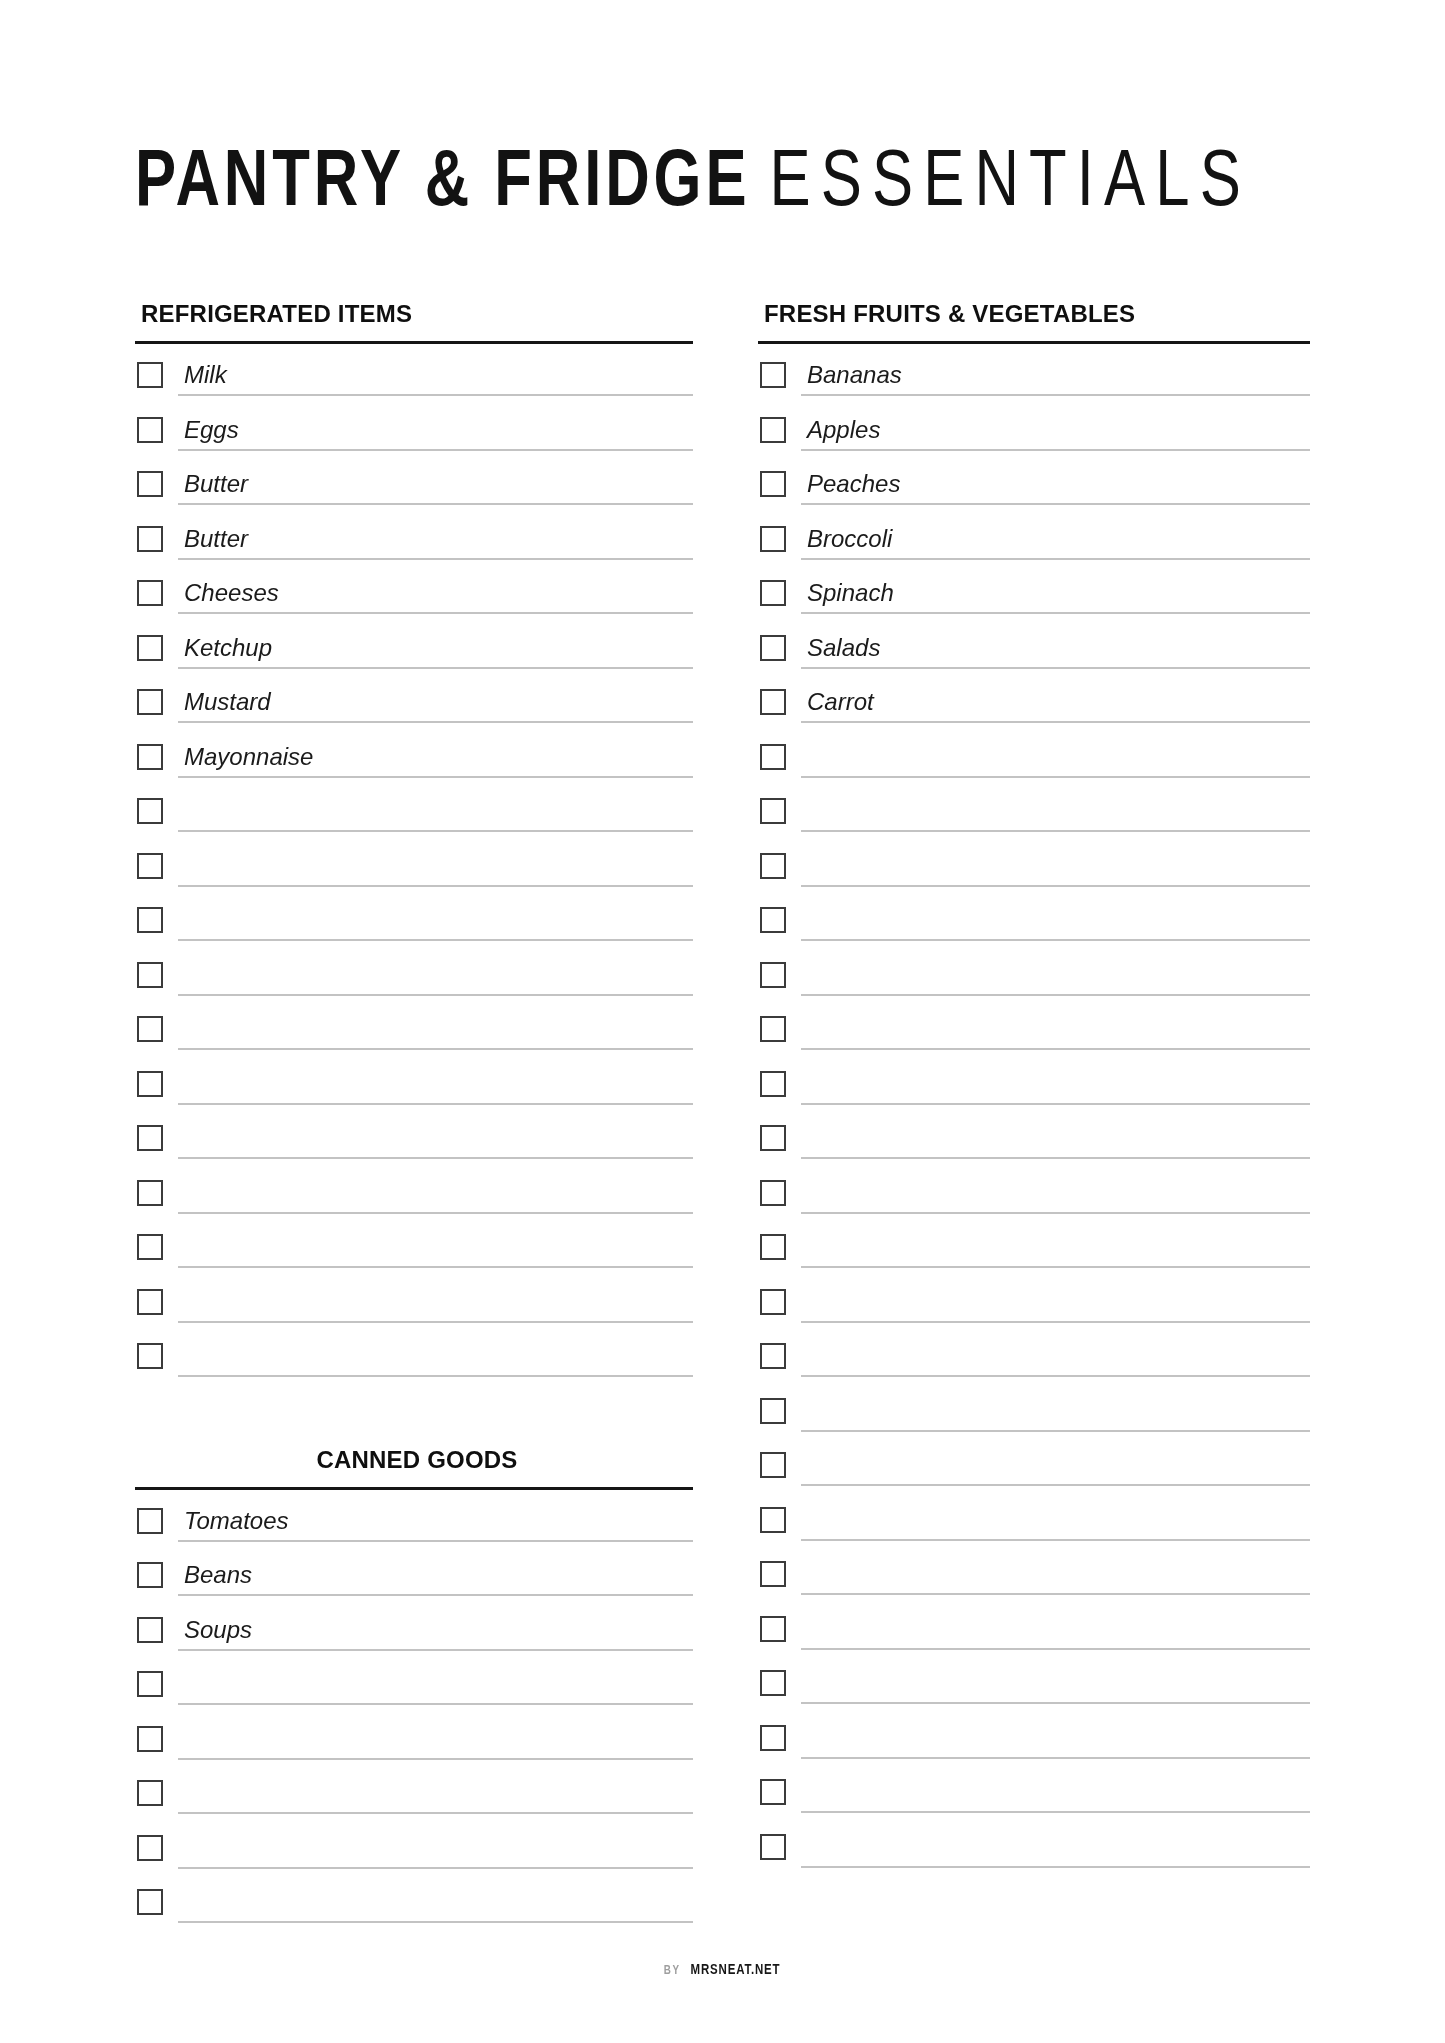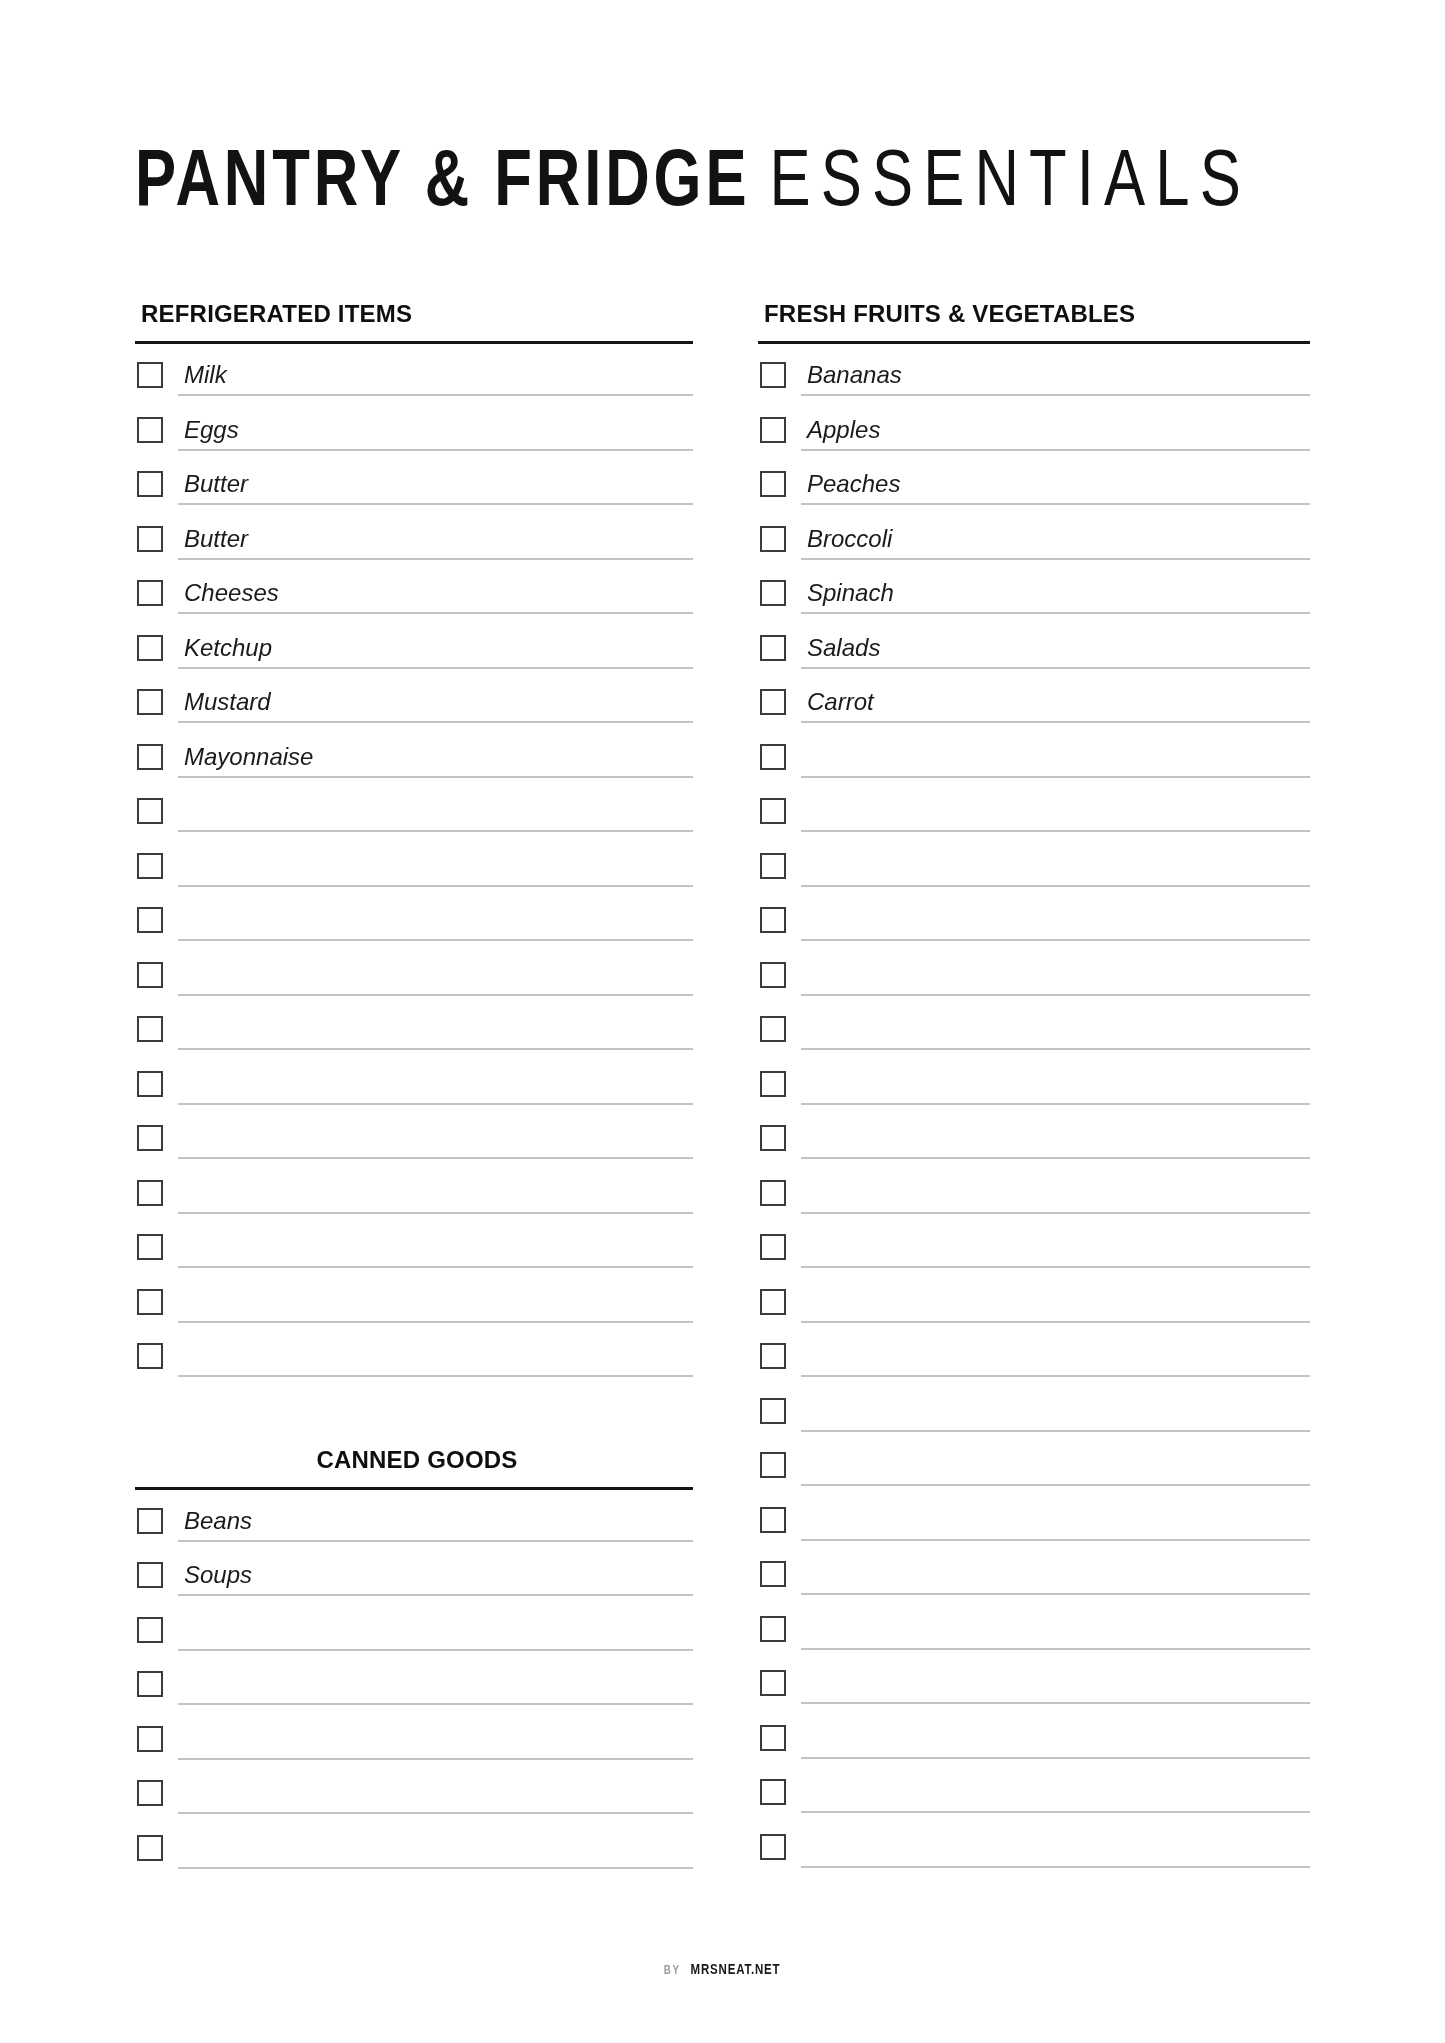--- a/index.html
+++ b/index.html
@@ -231,20 +231,25 @@
         </div>
       </div>
     </div>
     <div class="section">
       <div class="section-header">CANNED GOODS</div>
       <div class="section-rule"></div>
       <div class="rows">
         <div class="row">
           <div class="cb"></div>
           <div class="item-line"></div>
+          <div class="item-label">Tomatoes</div>
+        </div>
+        <div class="row">
+          <div class="cb"></div>
+          <div class="item-line"></div>
           <div class="item-label">Beans</div>
         </div>
         <div class="row">
           <div class="cb"></div>
           <div class="item-line"></div>
           <div class="item-label">Soups</div>
         </div>
         <div class="row">
           <div class="cb"></div>
           <div class="item-line"></div>

